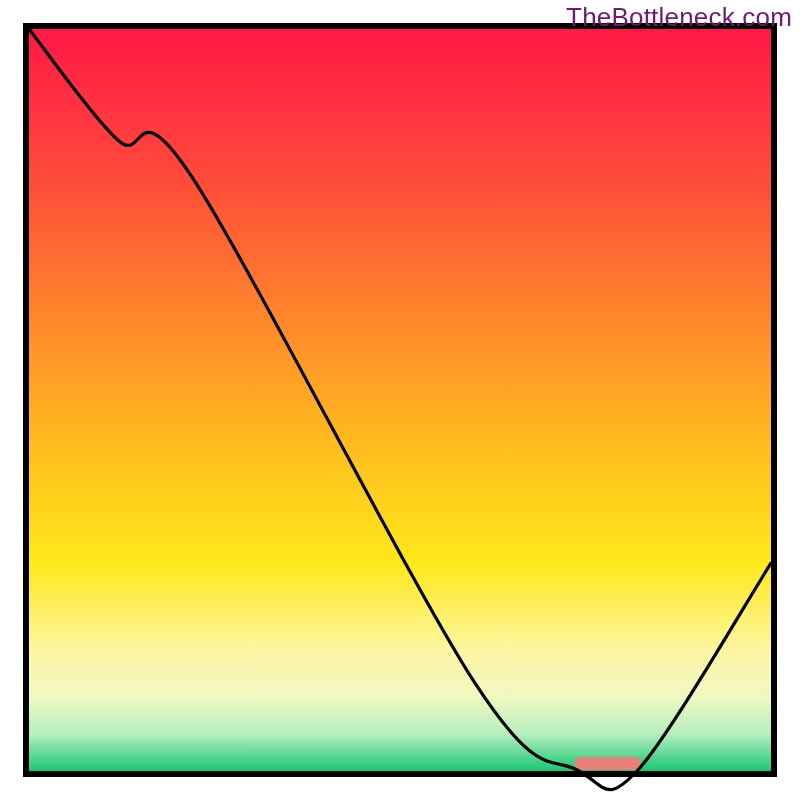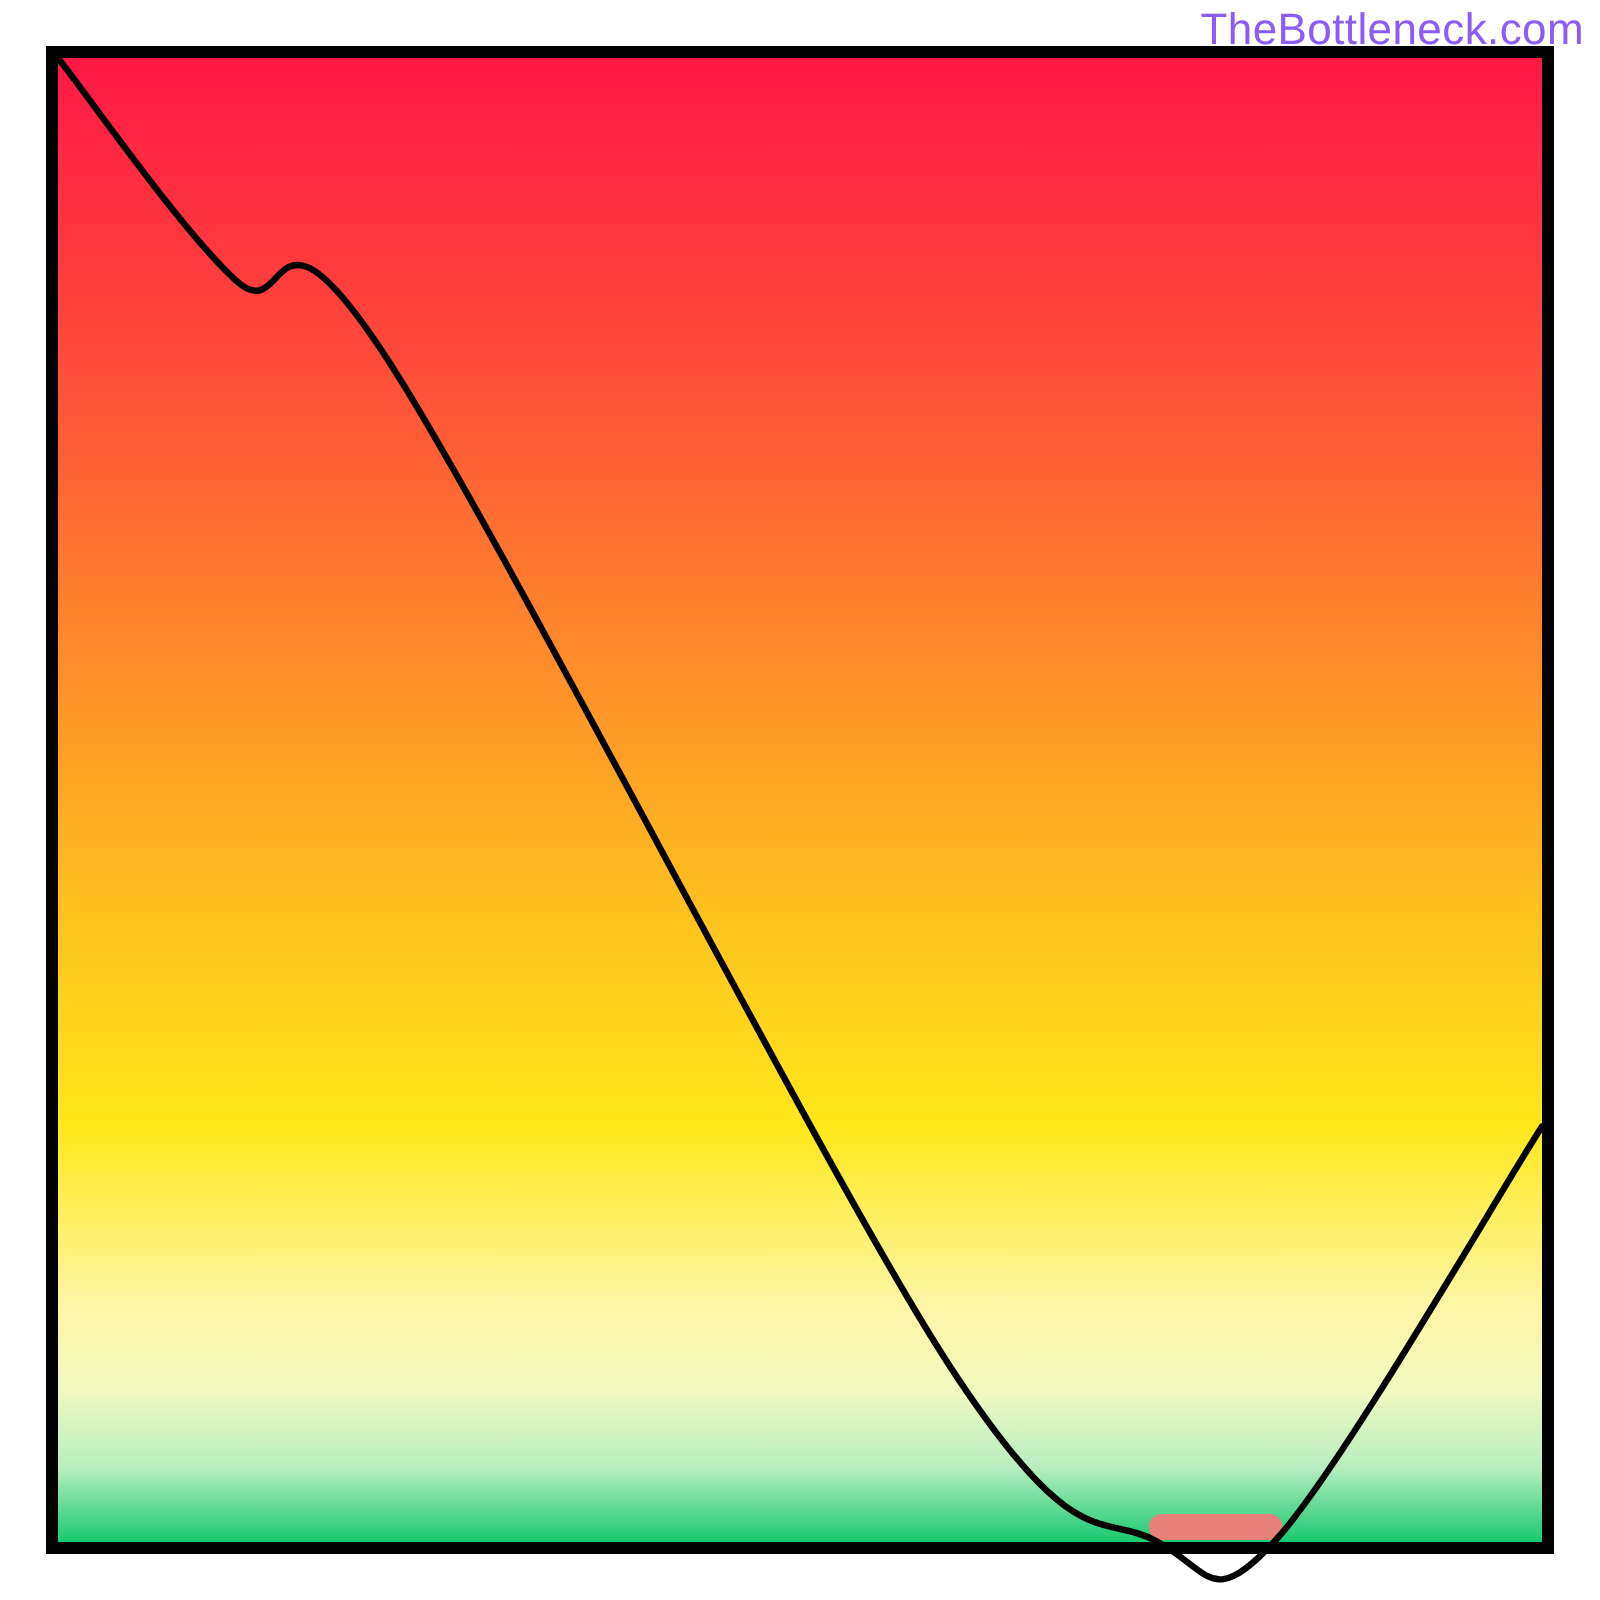--- a/index.html
+++ b/index.html
@@ -16,22 +16,22 @@
     width: 800px;
     height: 800px;
   }
   svg {
     display: block;
   }
   .watermark {
     position: absolute;
     top: 2px;
     right: 8px;
-    color: #8b5cf6;
-    font-size: 22px;
+    color: #701a75;
+    font-size: 26px;
     font-weight: 500;
     letter-spacing: 0.2px;
     user-select: none;
   }
 </style>
 </head>
 <body>
 
 <div class="canvas-wrap">
   <span class="watermark">TheBottleneck.com</span>

